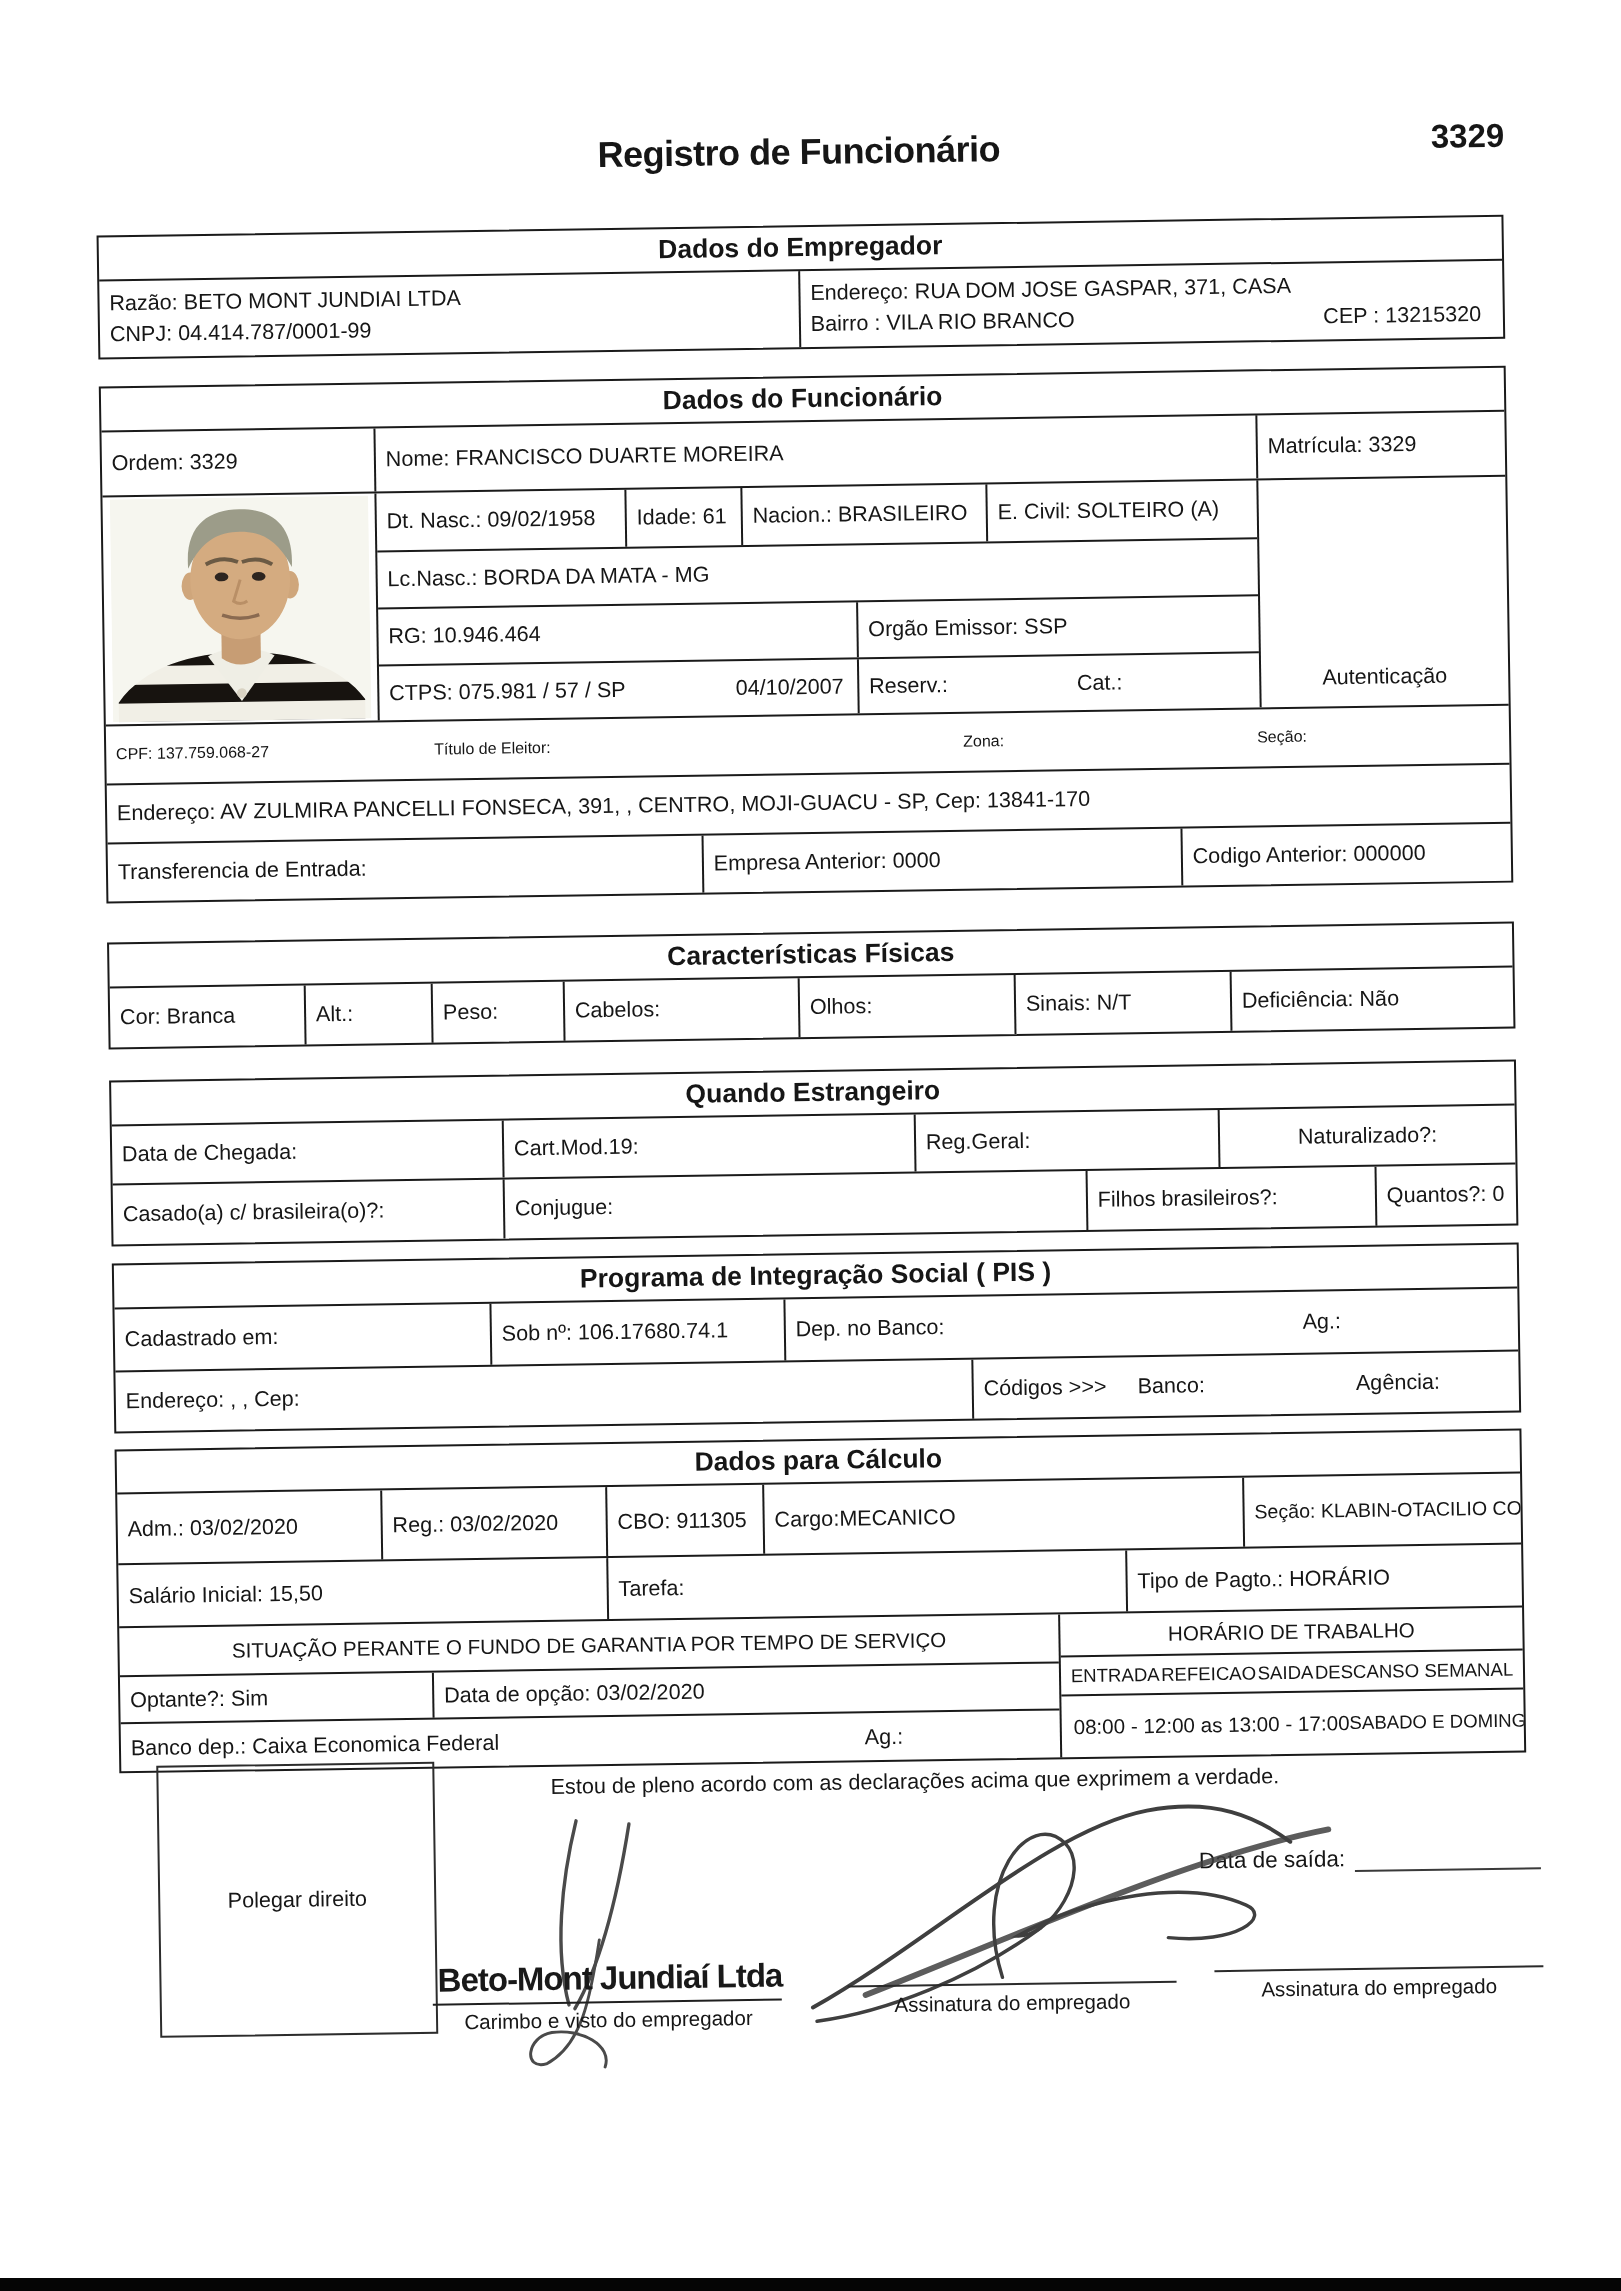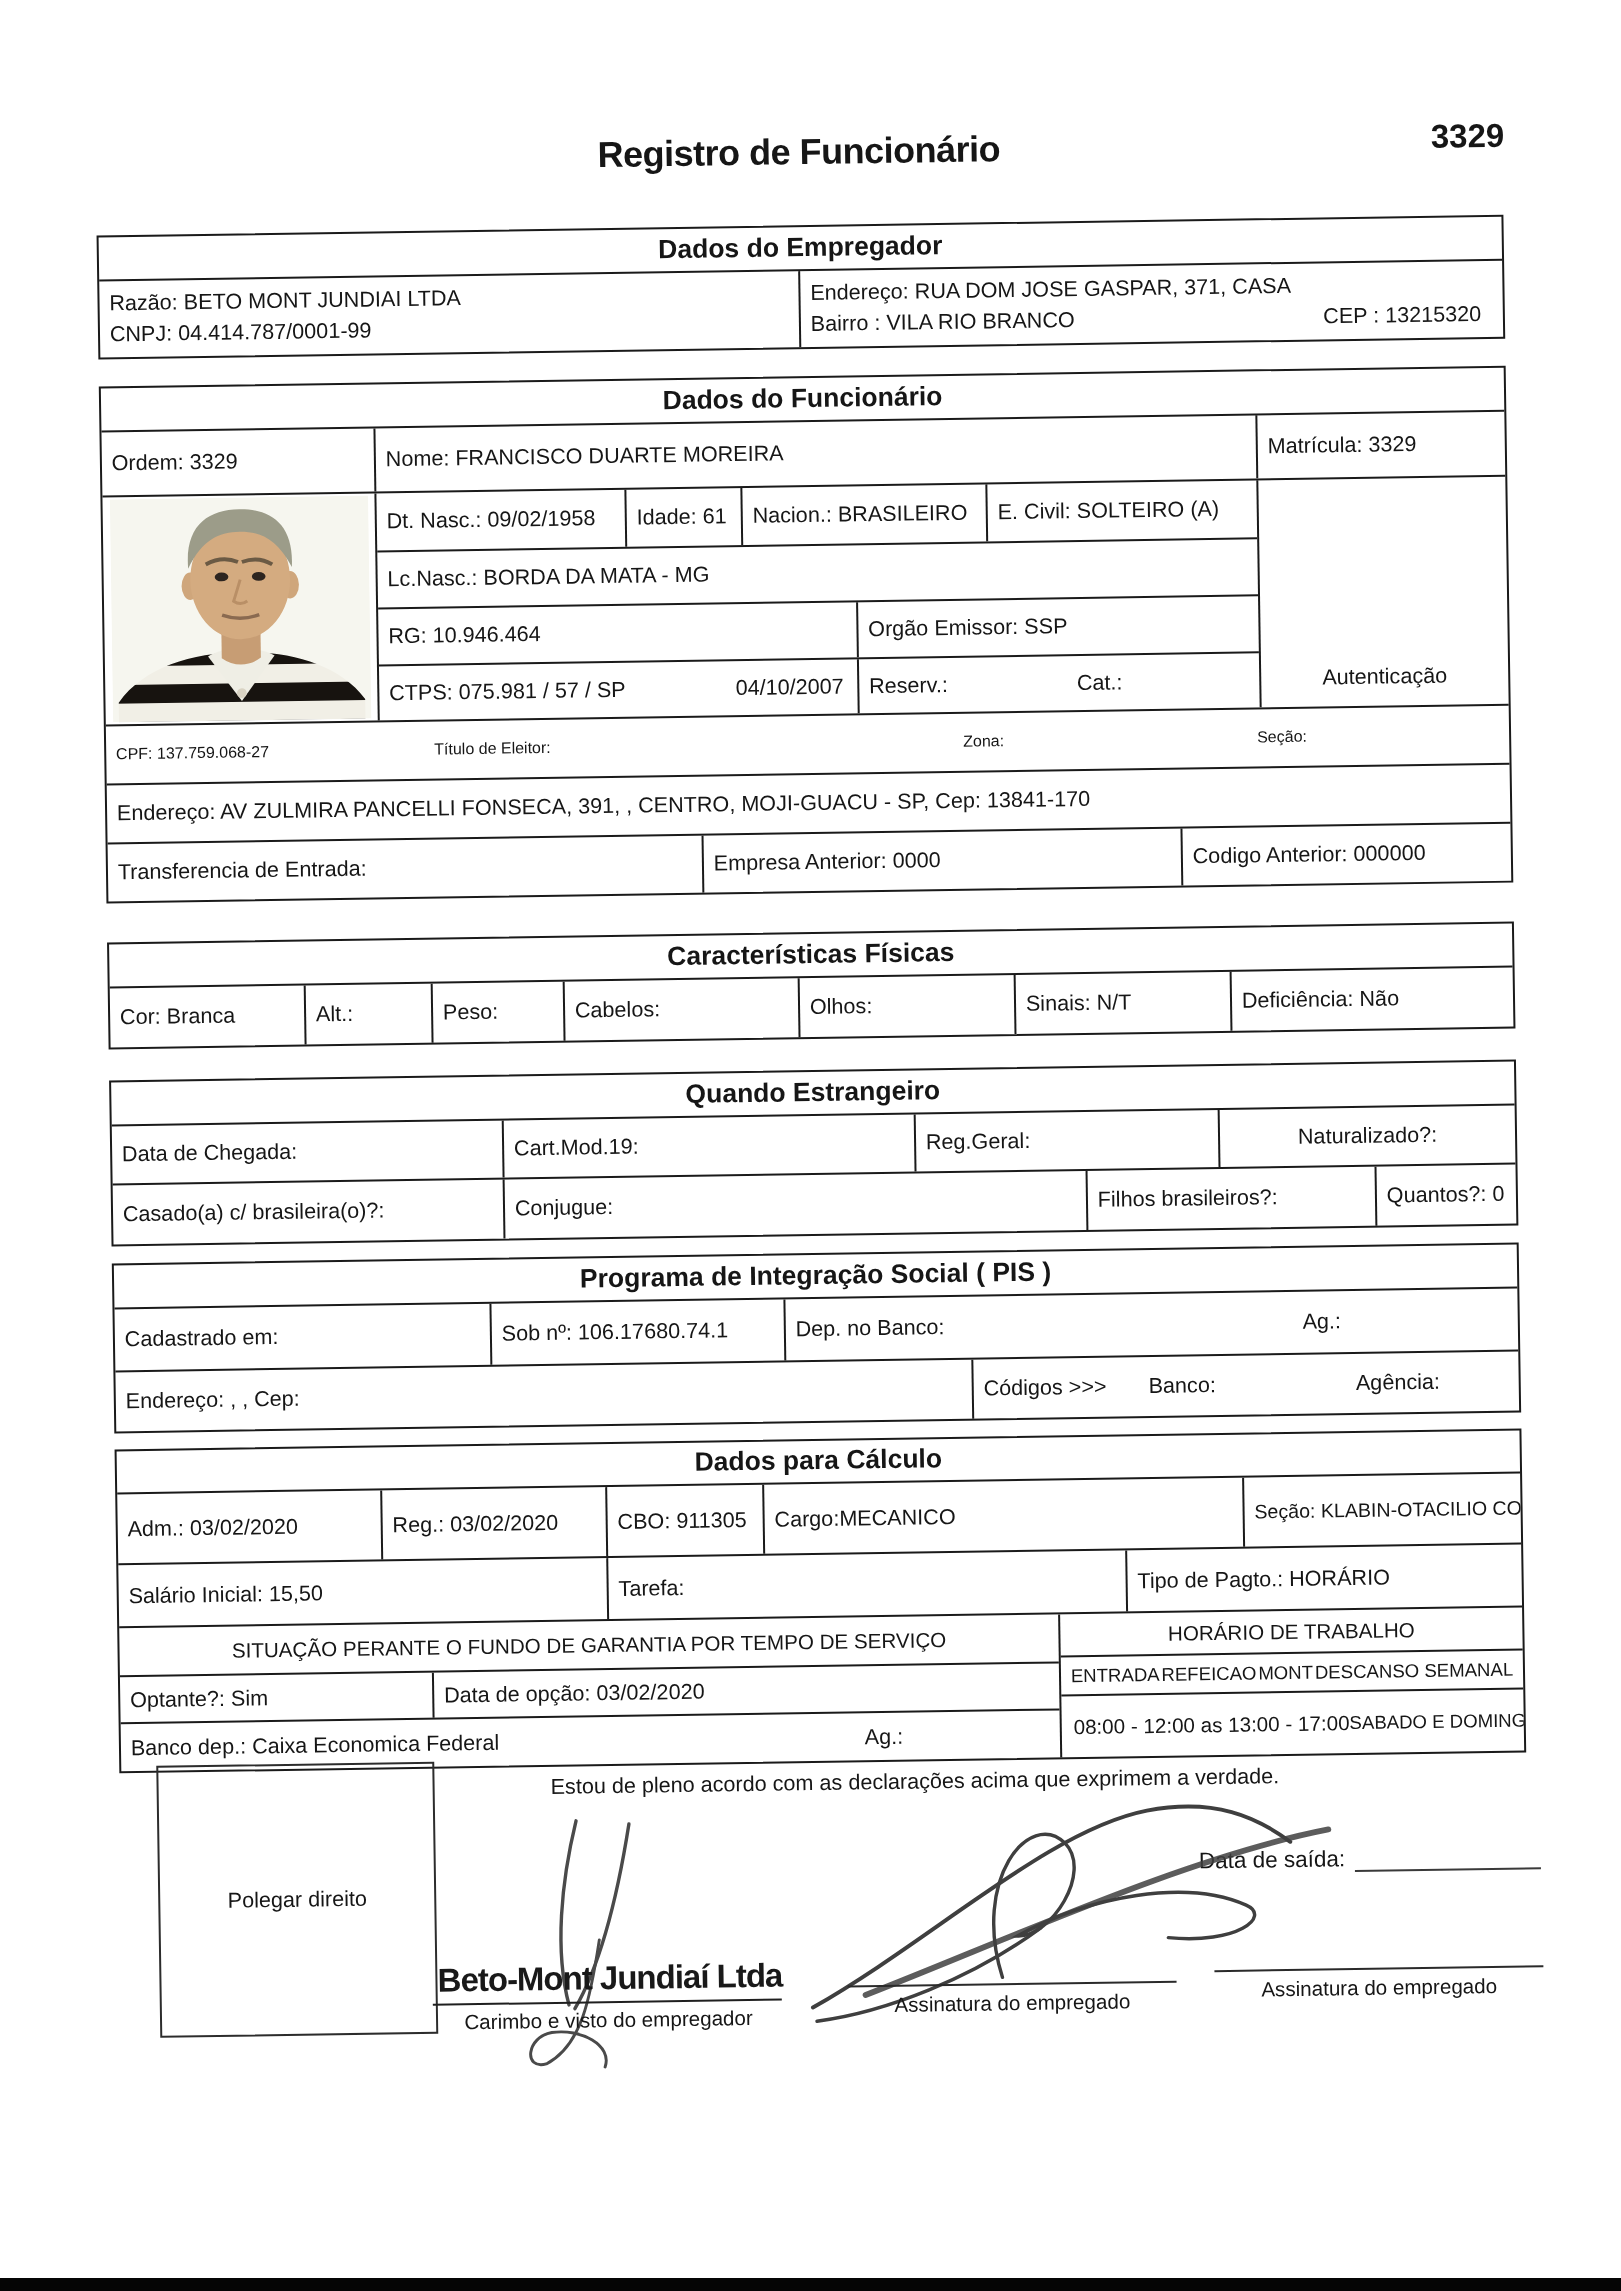--- a/index.html
+++ b/index.html
@@ -224,21 +224,21 @@
         <div class="cell bl" style="width:294px">Sob nº: 106.17680.74.1</div>
         <div class="cell bl grow">
           <span>Dep. no Banco:</span>
           <span style="margin-left:auto; margin-right:167px">Ag.:</span>
         </div>
       </div>
       <div class="r bt" style="height:61px">
         <div class="cell grow">Endereço:  ,  , Cep:</div>
         <div class="cell bl" style="width:547px">
           <span>Códigos &gt;&gt;&gt;</span>
-          <span style="margin-left:42px">Banco:</span>
+          <span style="margin-left:31px">Banco:</span>
           <span style="margin-left:auto; margin-right:69px">Agência:</span>
         </div>
       </div>
     </div>
 
     <div class="sec mt16">
       <div class="sec-title">Dados para Cálculo</div>
       <div class="r" style="height:69px">
         <div class="cell" style="width:263px">Adm.:  03/02/2020</div>
         <div class="cell bl" style="width:225px">Reg.: 03/02/2020</div>
@@ -261,21 +261,21 @@
           <div class="cell grow">
             <span>Banco dep.: Caixa Economica Federal</span>
             <span style="margin-left:auto; margin-right:147px">Ag.:</span>
           </div>
         </div>
         <div class="col bl" style="width:464px">
           <div class="cell bb center" style="height:43px; font-size:20.6px">HORÁRIO DE TRABALHO</div>
           <div class="cell bb" style="height:39px; justify-content:space-between; padding:0 9.8px">
             <span class="small">ENTRADA</span>
             <span class="small">REFEICAO</span>
-            <span class="small">MONT</span>
+            <span class="small">SAIDA</span>
             <span class="small">DESCANSO SEMANAL</span>
           </div>
           <div class="cell grow" style="justify-content:space-between; padding:0 11.8px">
             <span style="font-size:20.6px">08:00  -  12:00 as 13:00 -  17:00</span>
             <span class="small">SABADO E DOMINGO</span>
           </div>
         </div>
       </div>
     </div>
   </div>

